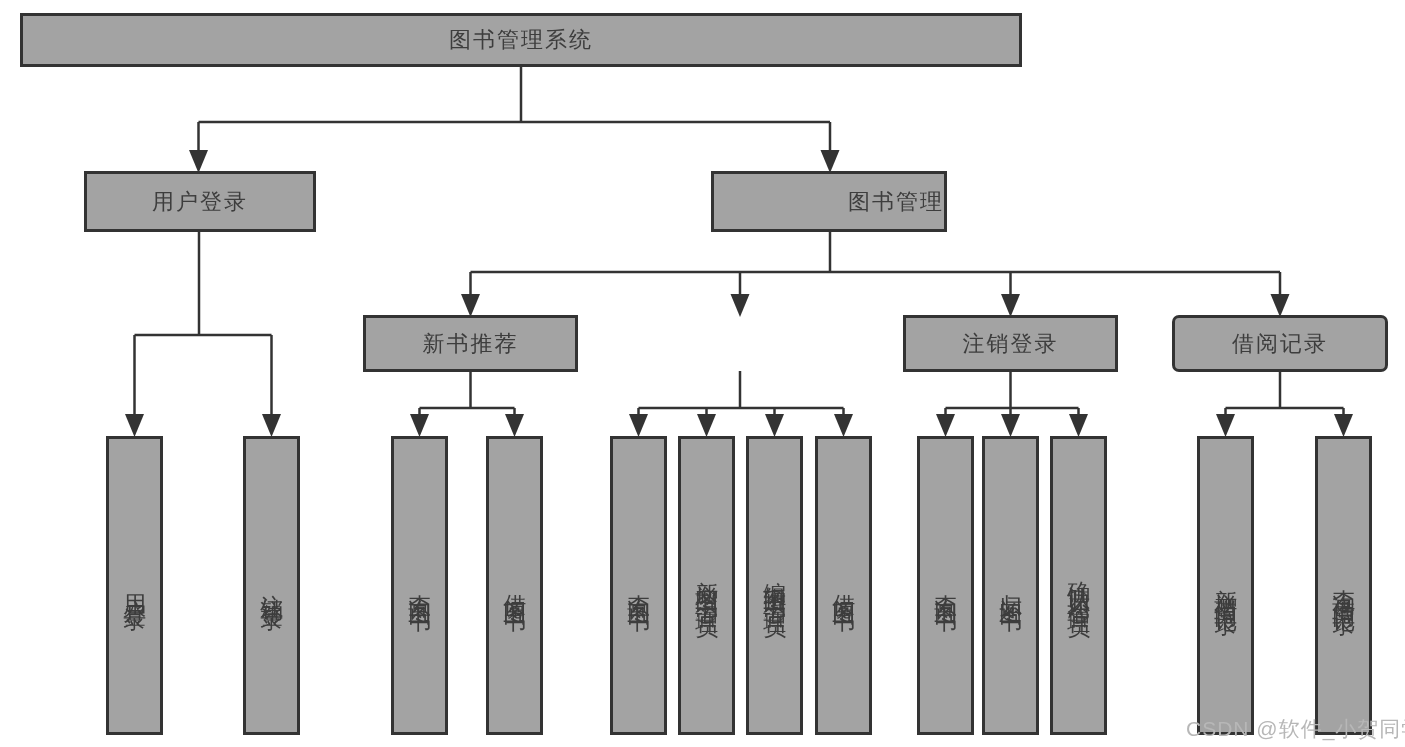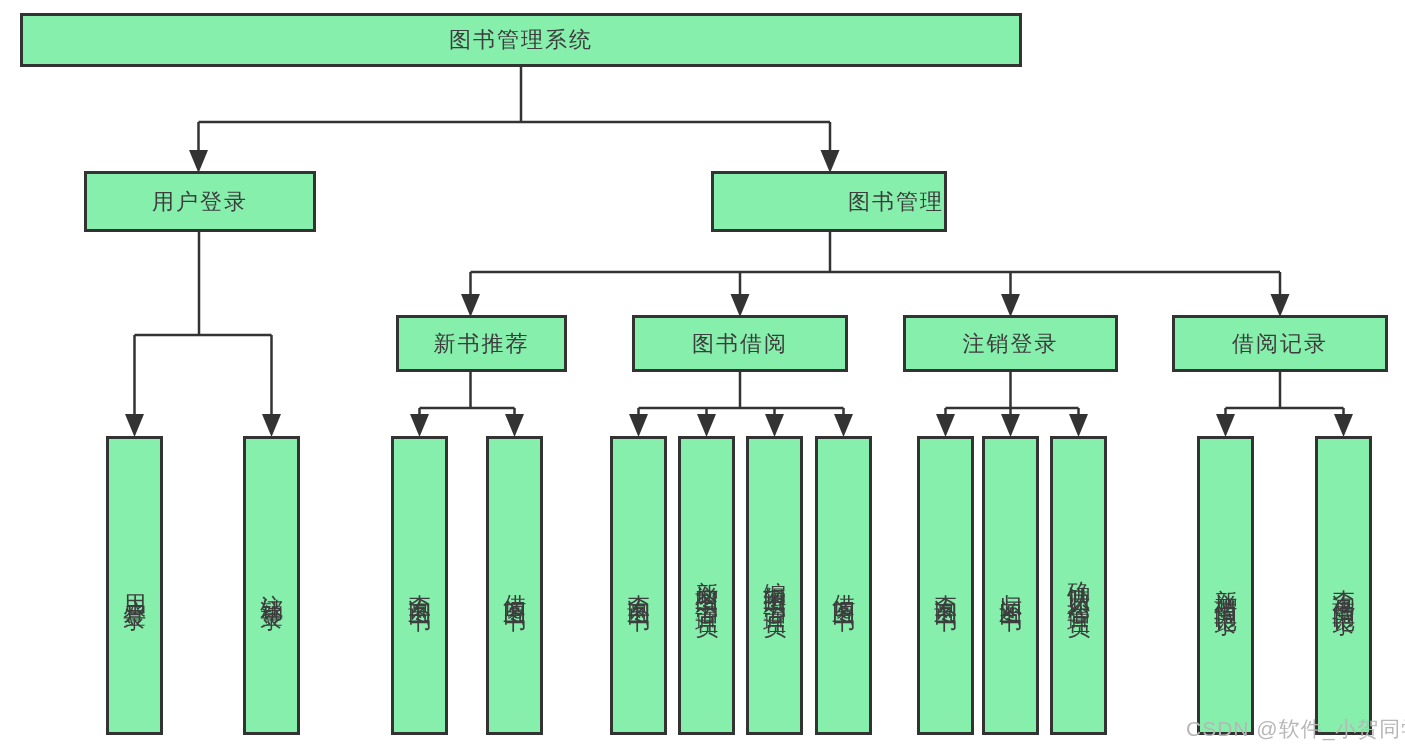--- a/index.html
+++ b/index.html
@@ -26,21 +26,21 @@
     stroke-width: 2.5;
     fill: none;
   }
   #connectors polygon {
     fill: #333333;
     stroke: none;
   }
   .box {
     position: absolute;
     box-sizing: border-box;
-    background: #86efac;
+    background: #a3a3a3;
     border: 3px solid #333333;
     color: #3d3d3d;
     display: flex;
     align-items: center;
     justify-content: center;
     z-index: 2;
   }
   .h-box {
     font-size: 22px;
     letter-spacing: 2px;
@@ -50,24 +50,24 @@
     writing-mode: vertical-rl;
     text-orientation: mixed;
     font-size: 23px;
     letter-spacing: 5px;
     line-height: 1.1;
   }
   
   #b-root { left: 20px;   top: 13px;  width: 1002px; height: 54px; }
   #b-l2a  { left: 84px;   top: 171px; width: 232px;  height: 61px; }
   #b-l2b  { left: 711px;  top: 171px; width: 236px;  height: 61px; justify-content: flex-end; }
-  #b-l3a  { left: 363px;  top: 315px; width: 171px;  height: 57px; margin-left: 33px; }
+  #b-l3a  { left: 363px;  top: 315px; width: 215px;  height: 57px; }
   #b-l3b  { left: 632px;  top: 315px; width: 216px;  height: 57px; }
   #b-l3c  { left: 903px;  top: 315px; width: 215px;  height: 57px; }
-  #b-l3d  { left: 1172px; top: 315px; width: 216px;  height: 57px; }
+  #b-l3d  { left: 1172px; top: 315px; width: 216px;  height: 57px; border-radius: 7px; }
   .leaf   { top: 436px; width: 57px; height: 299px; }
   #b-a1 { left: 106px; }  #b-a2 { left: 243px; }
   #b-b1 { left: 391px; }  #b-b2 { left: 486px; }
   #b-c1 { left: 610px; }  #b-c2 { left: 678px; }
   #b-c3 { left: 746px; }  #b-c4 { left: 815px; }
   #b-d1 { left: 917px; }  #b-d2 { left: 982px; }
   #b-d3 { left: 1050px; }
   #b-e1 { left: 1197px; } #b-e2 { left: 1315px; }
   .watermark {
     position: absolute;
@@ -147,23 +147,20 @@
   <div class="box h-box" id="b-l2a">
     <span>用户登录</span>
   </div>
   <div class="box h-box" id="b-l2b">
     <span>图书管理</span>
   </div>
 
   <div class="box h-box" id="b-l3a">
     <span>新书推荐</span>
   </div>
-  <div class="box h-box" id="b-l3b">
-    <span>图书借阅</span>
-  </div>
   <div class="box h-box" id="b-l3c">
     <span>注销登录</span>
   </div>
   <div class="box h-box" id="b-l3d">
     <span>借阅记录</span>
   </div>
 
   <div class="box v-box leaf" id="b-a1">用户登录</div>
   <div class="box v-box leaf" id="b-a2">注销登录</div>
 

